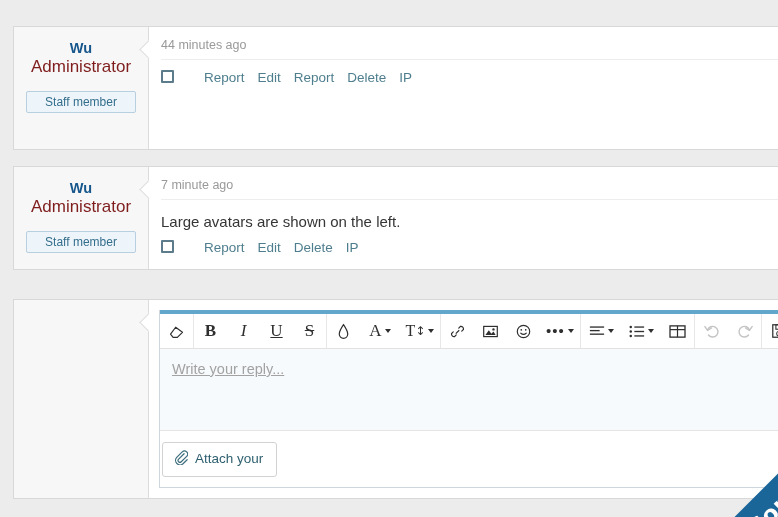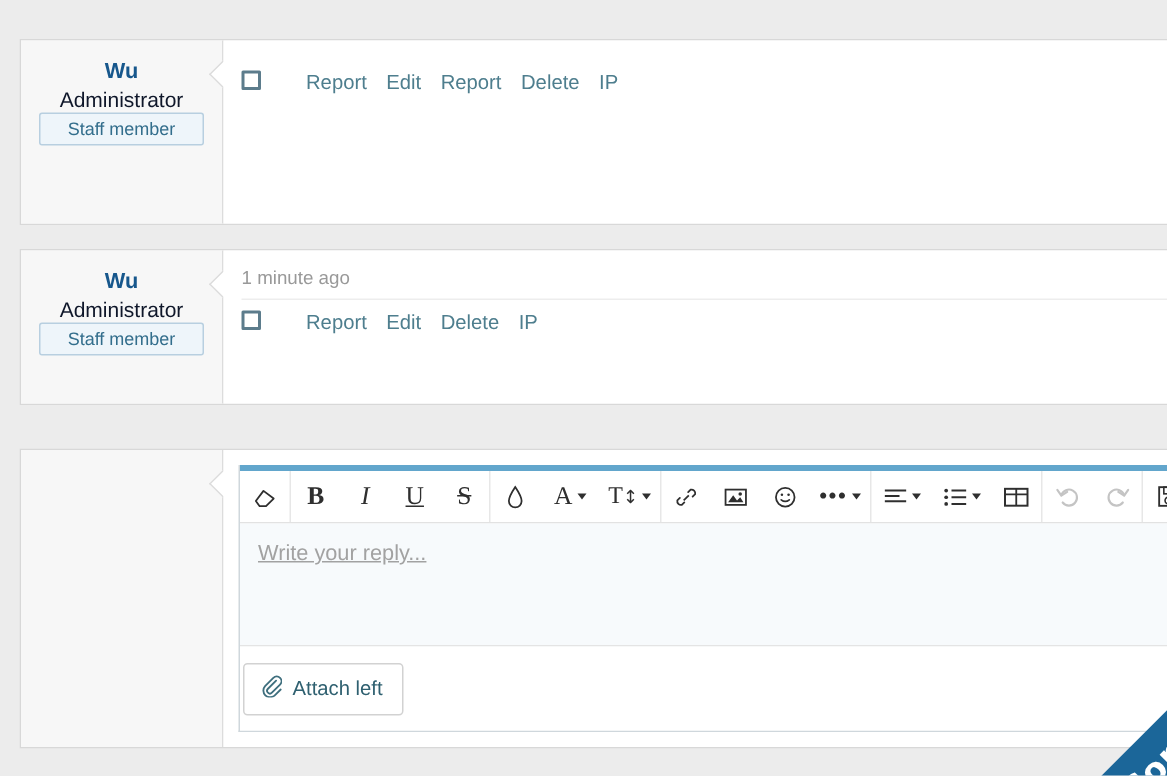--- a/index.html
+++ b/index.html
@@ -47,27 +47,27 @@
   }
 
   .user-name {
     color: #17578c;
     font-size: 14.5px;
     font-weight: bold;
     line-height: 18px;
     letter-spacing: .1px;
   }
   .user-title {
-    color: #0f172a;
-    font-size: 14px;
+    color: #7f1d1d;
+    font-size: 17px;
     line-height: 17px;
     margin-top: 1px;
   }
   .user-banner {
-    margin: 0 4px 0 4px;
+    margin: 16px 4px 0 4px;
     border: 1px solid #b8cfe0;
     background: #eef5fa;
     color: #336e8c;
     font-size: 12px;
     line-height: 18px;
     padding: 1px 2px;
     border-radius: 2px;
   }
 
   
@@ -270,40 +270,42 @@
 <div class="page">
 
   <div class="post" id="post-1">
     <div class="post-user">
       <div class="user-name">Wu</div>
       <div class="user-title">Administrator</div>
       <div class="user-banner">Staff member</div>
       <div class="tail"></div>
     </div>
     <div class="post-main">
+      <div class="post-meta">44 minutes ago</div>
       <div class="post-actions">
         <div class="post-checkbox"></div>
         <a class="action-link">Report</a>
         <a class="action-link">Edit</a>
         <a class="action-link">Report</a>
         <a class="action-link">Delete</a>
         <a class="action-link">IP</a>
       </div>
     </div>
   </div>
 
   <div class="post" id="post-2">
     <div class="post-user">
       <div class="user-name">Wu</div>
       <div class="user-title">Administrator</div>
       <div class="user-banner">Staff member</div>
       <div class="tail"></div>
     </div>
     <div class="post-main">
-      <div class="post-meta">1 minute ago</div>
+      <div class="post-meta">7 minute ago</div>
+      <div class="post-body">Large avatars are shown on the left.</div>
       <div class="post-actions tight">
         <div class="post-checkbox"></div>
         <a class="action-link">Report</a>
         <a class="action-link">Edit</a>
         <a class="action-link">Delete</a>
         <a class="action-link">IP</a>
       </div>
     </div>
   </div>
 
@@ -438,21 +440,21 @@
           <div class="editor-placeholder">Write your reply...</div>
         </div>
 
         <div class="editor-footer">
           <div class="attach-btn">
             <span>
               <svg width="14" height="15" viewBox="0 0 16 17">
                 <path d="M11.5 4.2 L5.3 10.4 a2.1 2.1 0 0 0 3 3 l6.2-6.2 a3.6 3.6 0 0 0-5.1-5.1 L3.1 8.4 a5.1 5.1 0 0 0 7.2 7.2 L15 11" fill="none" stroke="#3f6f7e" stroke-width="1.4" stroke-linecap="round"></path>
               </svg>
             </span>
-            <span>Attach left</span>
+            <span>Attach your</span>
           </div>
         </div>
 
       </div>
     </div>
   </div>
 
   <div id="watermark">
 
     <div class="wm-text">XenVn.Com</div>

